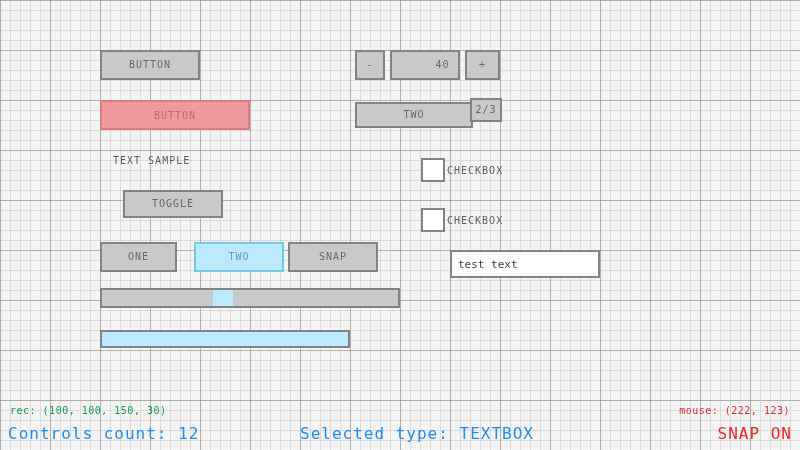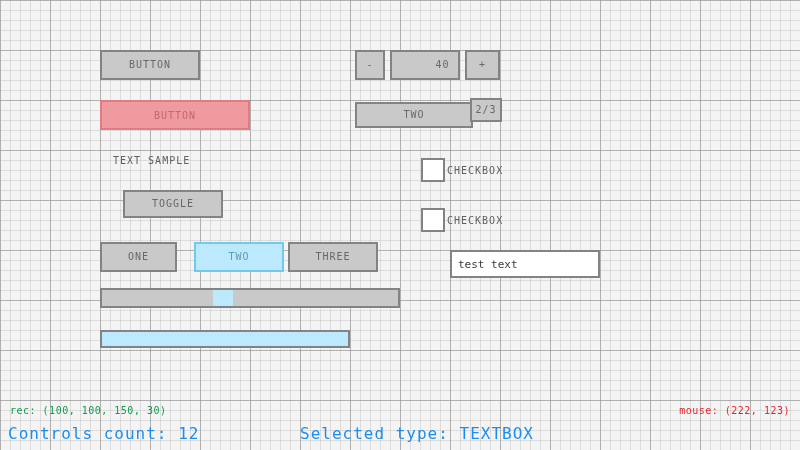--- a/index.html
+++ b/index.html
@@ -153,21 +153,21 @@
     <span>TOGGLE</span>
   </div>
 
   <div class="ctl gbtn btn-normal" style="left:100px; top:242px; width:77px; height:30px;">
     <span>ONE</span>
   </div>
   <div class="ctl gbtn sel-blue" style="left:194px; top:242px; width:90px; height:30px;">
     <span>TWO</span>
   </div>
   <div class="ctl gbtn btn-normal" style="left:288px; top:242px; width:90px; height:30px;">
-    <span>THREE</span>
+    <span>SNAP</span>
   </div>
 
   <div class="ctl slider-track" style="left:100px; top:288px; width:300px; height:20px;">
     <div class="slider-handle" style="left:111px; top:0px; width:20px; height:16px;"></div>
   </div>
 
   <div class="ctl progress-outer" style="left:100px; top:330px; width:250px; height:18px;">
     <div class="progress-fill" style="width:100%;"></div>
   </div>
 
@@ -211,14 +211,17 @@
   </div>
 
   <div class="bigtext big-blue" style="left:8px; top:426px;">
     <span>Controls count: 12</span>
   </div>
 
   <div class="bigtext big-blue" style="left:300px; top:426px;">
     <span>Selected type: TEXTBOX</span>
   </div>
 
+  <div class="bigtext big-red" style="right:8px; top:426px;">
+    <span>SNAP ON</span>
+  </div>
 
 </div>
 
 </body></html>

